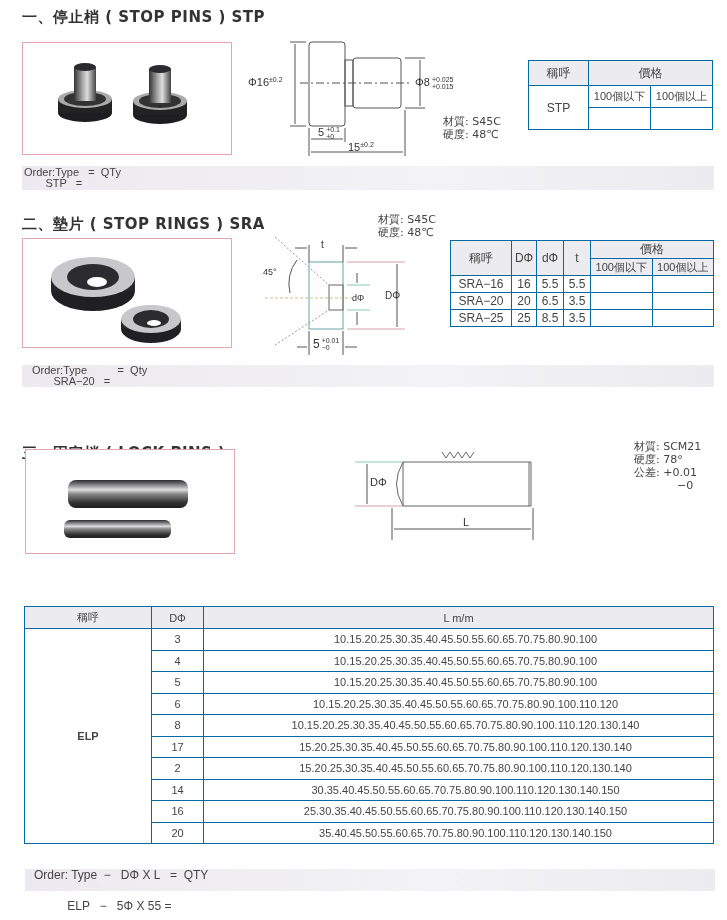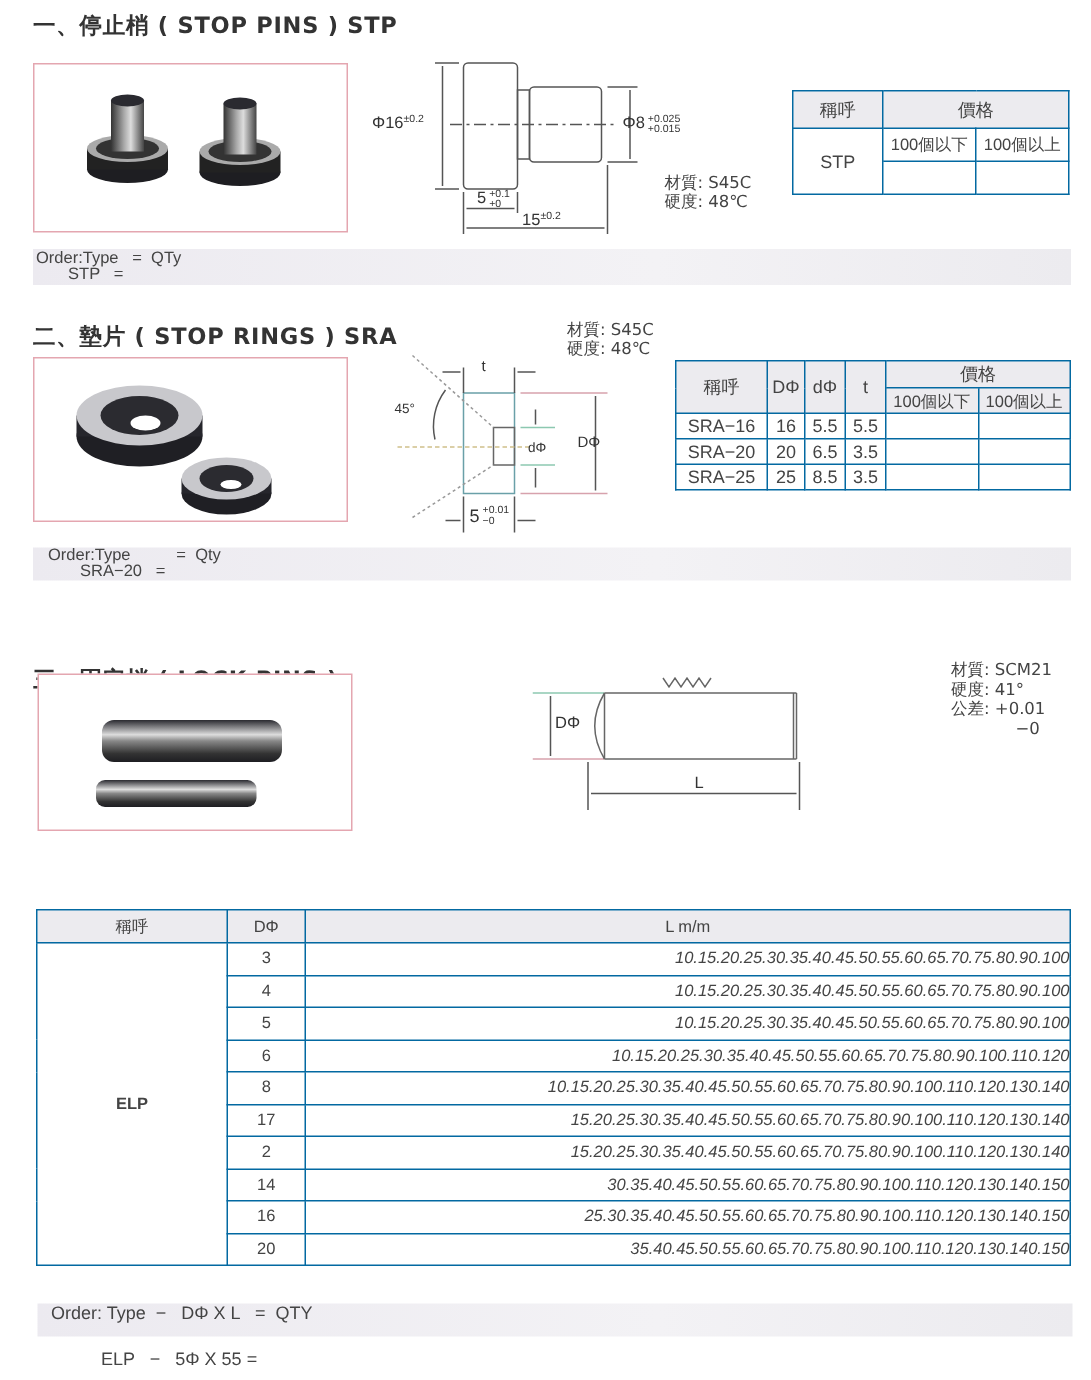--- a/index.html
+++ b/index.html
@@ -9,21 +9,21 @@
   .sec-title { font-family: "DejaVu Sans", sans-serif; font-weight: bold; font-size: 15px; color: #333; letter-spacing: 0.5px; white-space: nowrap; }
   .photo { border: 1px solid #e4a6b0; background: #fff; }
   .order-bar { background: linear-gradient(90deg,#eceaf0,#f3f2f5 60%,#ecebef); font-family: "Liberation Sans", sans-serif; font-size: 11px; color: #444; line-height: 11px; }
   .order-line { position: absolute; white-space: pre; }
   .mat { font-family: "DejaVu Sans", sans-serif; font-size: 11px; color: #444; line-height: 13px; white-space: nowrap; }
   table { border-collapse: collapse; font-family: "Liberation Sans", sans-serif; color: #444; }
   td, th { border: 1px solid #0369a1; text-align: center; font-weight: normal; }
   th { background: #ecebef; }
   .dim { font-family: "Liberation Sans", sans-serif; font-size: 11px; color: #333; white-space: nowrap; }
   .sup { font-size: 7px; line-height: 7px; display: inline-block; vertical-align: top; }
-  .elp td.len { text-align: right; padding-left: 14px; font-style: italic; }
+  .elp td.len { text-align: center; padding-left: 14px; }
 </style>
 </head>
 <body>
 
 <div class="abs sec-title" style="left:22px;top:8px;">一、停止梢 ( STOP PINS ) STP</div>
 
 <div class="abs photo" style="left:22px;top:42px;width:210px;height:113px;">
   <svg width="210" height="113">
     <defs>
       <linearGradient id="cyl" x1="0" x2="1">
@@ -237,21 +237,21 @@
       <line x1="37" y1="60" x2="37" y2="92" stroke="#555"></line>
       <line x1="178" y1="60" x2="178" y2="92" stroke="#555"></line>
       <line x1="39" y1="81" x2="176" y2="81" stroke="#555"></line>
       <path d="M87 4 L91 10 L95 4 L99 10 L103 4 L107 10 L111 4 L115 10 L119 4" stroke="#666"></path>
     </g>
   </svg>
   <div class="abs dim" style="left:15px;top:28px;">DΦ</div>
   <div class="abs dim" style="left:108px;top:68px;">L</div>
 </div>
 <div class="abs mat" style="left:634px;top:440px;">材質: SCM21</div>
-<div class="abs mat" style="left:634px;top:453px;">硬度: 41°</div>
+<div class="abs mat" style="left:634px;top:453px;">硬度: 78°</div>
 <div class="abs mat" style="left:634px;top:466px;">公差: +0.01</div>
 <div class="abs mat" style="left:677px;top:479px;">−0</div>
 
 <table class="abs elp" style="left:24px;top:606px;width:690px;font-size:11px;">
   <tbody>
       <tr style="height:22px;">
     <th style="width:127px;">稱呼</th>
     <th style="width:52px;">DΦ</th>
     <th>L m/m</th>
   </tr>

